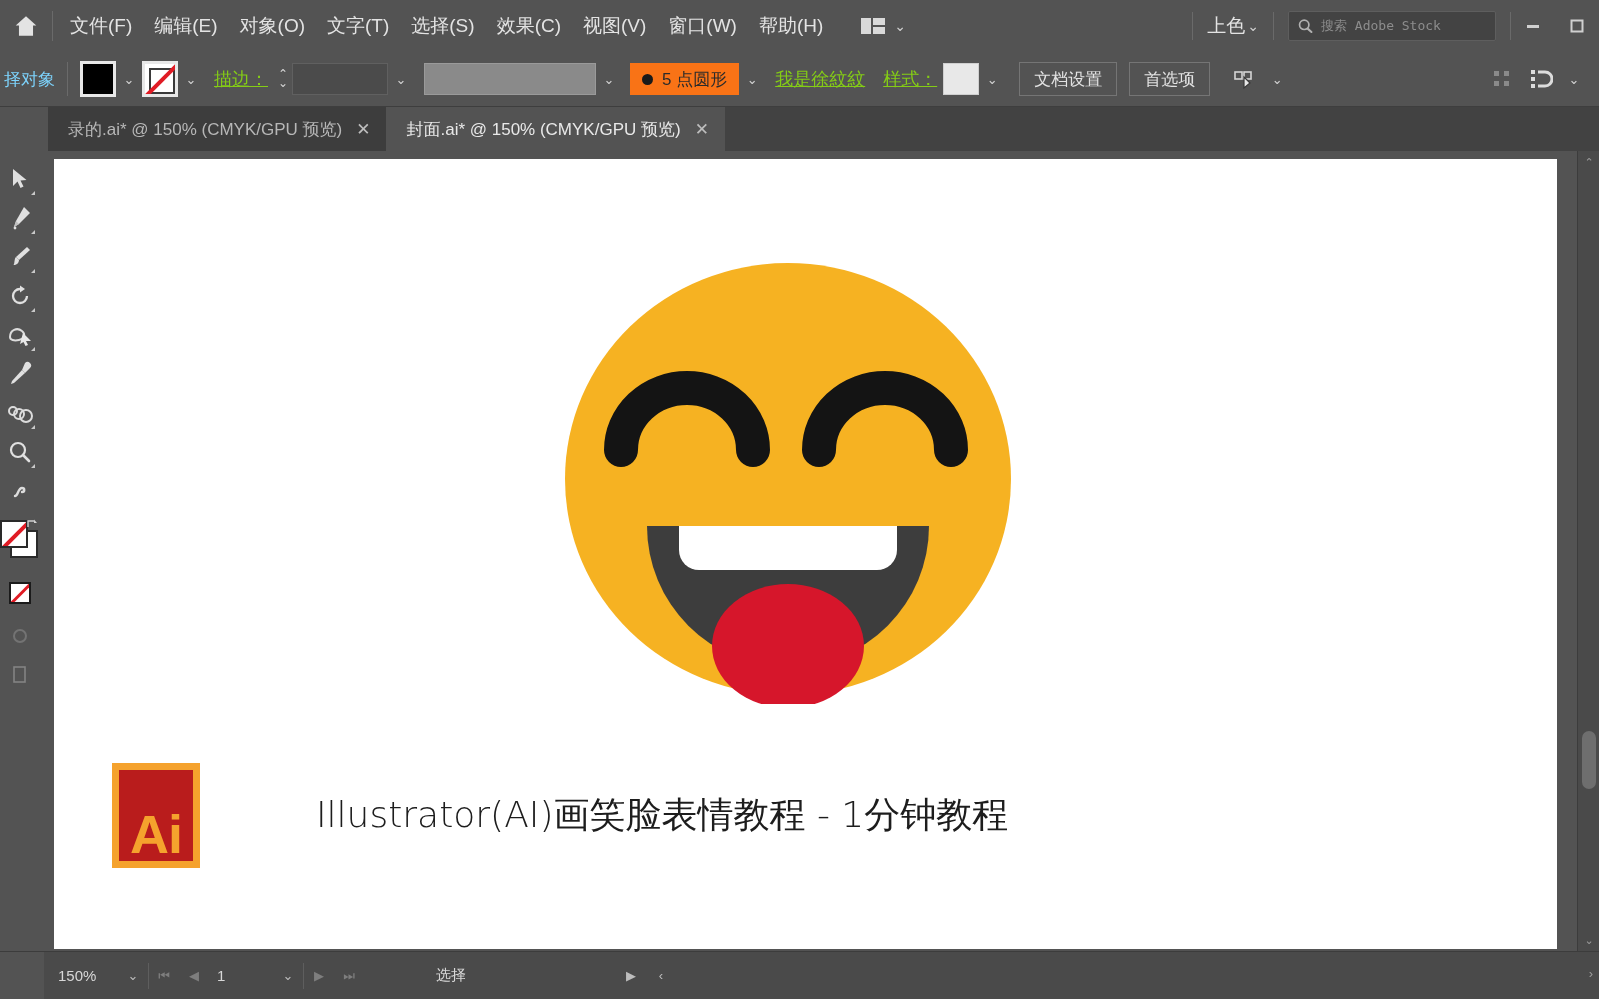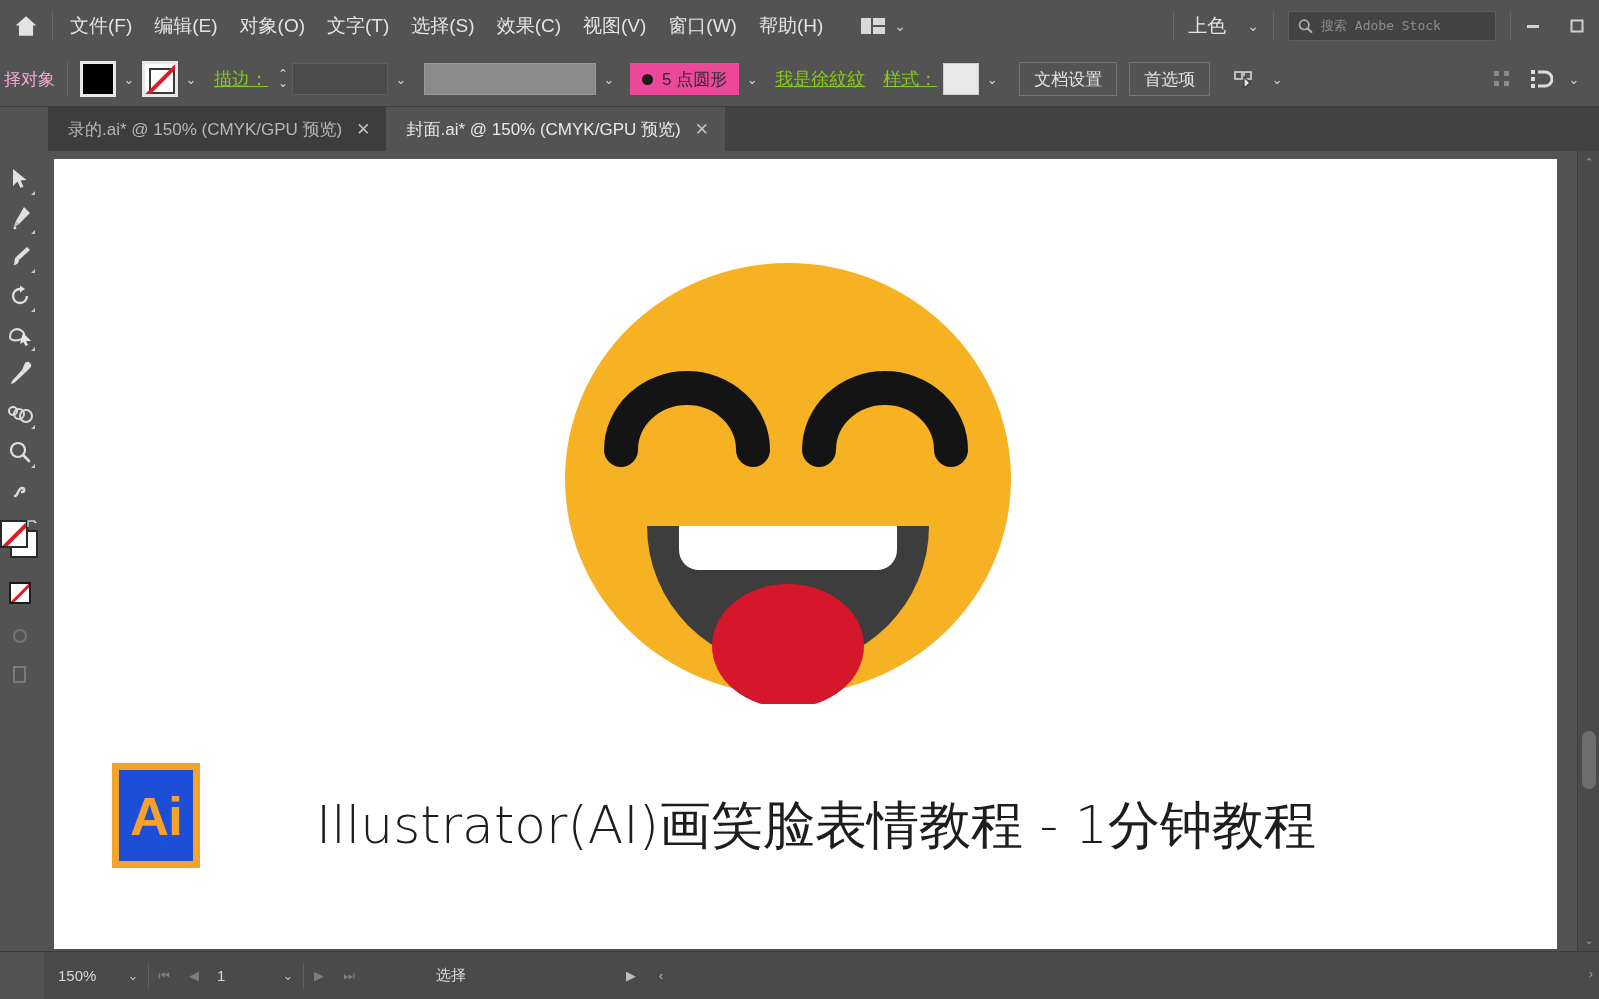--- a/index.html
+++ b/index.html
@@ -38,21 +38,21 @@
     cursor: default;
   }
   .arrange-btn {
     display: flex; align-items: center; gap: 8px;
     margin-left: 18px; padding: 4px 8px;
   }
   .arrange-glyph { display: block; }
   .chev { color: #cfcfcf; font-size: 14px; }
   .menubar-spacer { flex: 1; }
   .paint-label {
-    color: #e3e3e3; font-size: 19px; display: flex; align-items: center; gap: 21px;
+    color: #e3e3e3; font-size: 19px; display: flex; align-items: center; gap: 2px;
     padding: 0 14px;
   }
   .vsep { width: 1px; height: 28px; background: #6a6a6a; }
   .stock-search {
     display: flex; align-items: center; gap: 7px;
     background: #434343;
     border: 1px solid #5e5e5e;
     border-radius: 2px;
     height: 30px;
     width: 208px;
@@ -71,21 +71,21 @@
 
   
   .controlbar {
     position: absolute; left: 0; top: 52px;
     width: 1599px; height: 55px;
     background: #535353;
     border-bottom: 1px solid #3e3e3e;
     display: flex; align-items: center;
   }
   .cb-label {
-    color: #f9a8d4; font-size: 17px; padding-left: 4px; white-space: nowrap;
+    color: #7dd3fc; font-size: 17px; padding-left: 4px; white-space: nowrap;
   }
   .cb-sep { width: 1px; height: 34px; background: #6a6a6a; margin: 0 12px; }
   .swatch-fill {
     width: 36px; height: 36px;
     background: #000; border: 3px solid #e8e8e8;
   }
   .swatch-none {
     width: 36px; height: 36px; background: #fff;
     border: 3px solid #e8e8e8; position: relative; overflow: hidden;
   }
@@ -113,21 +113,21 @@
   }
   .field-dark {
     background: #4b4b4b; border: 1px solid #606060;
     height: 32px; width: 96px;
   }
   .field-gray {
     background: #8a8a8a; border: 1px solid #9a9a9a;
     height: 32px; width: 172px;
   }
   .field-light {
-    background: #ec4899; height: 32px;
+    background: #f97316; height: 32px;
     display: flex; align-items: center; gap: 9px;
     padding: 0 12px; color: #2b2b2b; font-size: 17px; white-space: nowrap;
   }
   .dot { width: 11px; height: 11px; border-radius: 50%; background: #1a1a1a; }
   .field-white {
     background: #e8e8e8; border: 1px solid #cfcfcf; height: 32px; width: 36px;
   }
   .btn-outline {
     border: 1px solid #757575; background: #535353;
     color: #e3e3e3; font-size: 17px;
@@ -232,31 +232,31 @@
   .smiley { position: absolute; left: 507px; top: 95px; }
 
   
   .ai-logo {
     position: absolute; left: 58px; top: 604px;
     width: 88px; height: 105px;
     background: #f5a22d; padding: 7px;
   }
   .ai-logo-inner {
     width: 100%; height: 100%;
-    background: #1d4ed8;
-    display: flex; align-items: center; justify-content: center;
+    background: #b91c1c;
+    display: flex; align-items: flex-end; justify-content: center;
   }
   .ai-text {
     color: #f5a22d; font-size: 54px; font-weight: bold;
     font-family: "Liberation Sans", sans-serif;
     line-height: 1; letter-spacing: -1px;
   }
   .main-title {
     position: absolute; left: 262px; top: 632px;
-    font-size: 52px; color: #1d1d1d; white-space: nowrap;
+    font-size: 36px; color: #1d1d1d; white-space: nowrap;
     font-family: "DejaVu Sans", "Liberation Sans", sans-serif;
     font-weight: 300;
   }
   .subtitle {
     position: absolute; left: 438px; top: 734px;
     background: #4d4d4d; color: #ffffff;
     font-size: 41px; font-weight: bold;
     padding: 4px 16px 8px 16px; white-space: nowrap;
     font-family: "DejaVu Sans", "Liberation Sans", sans-serif;
   }

